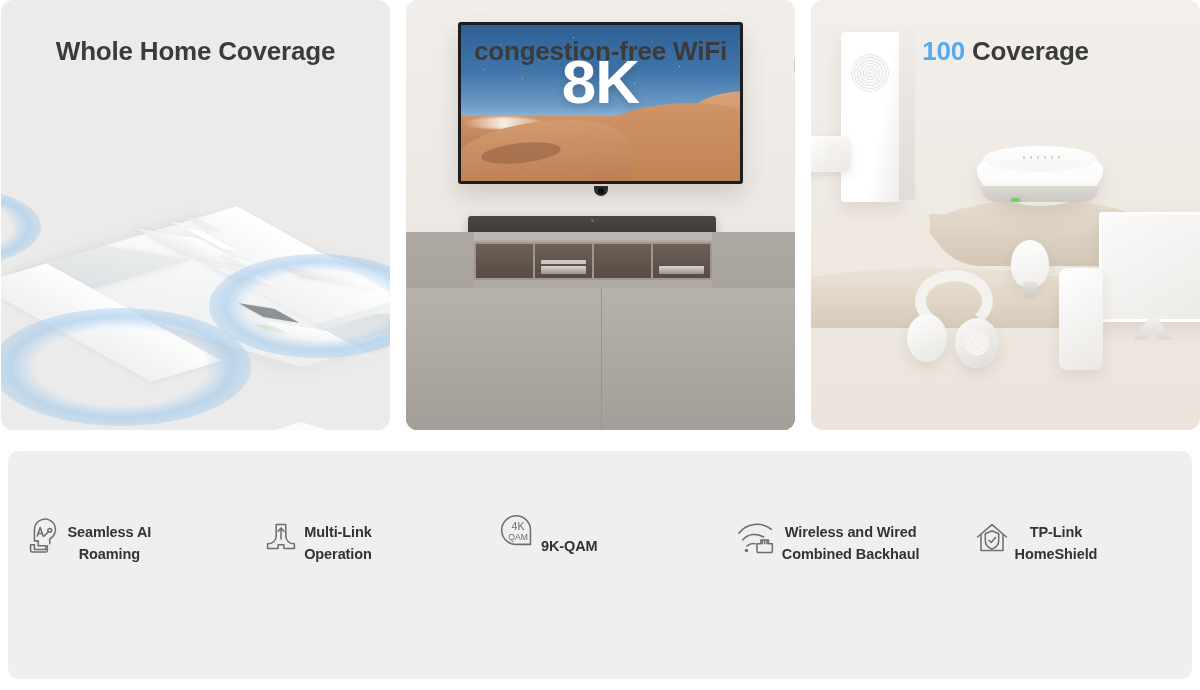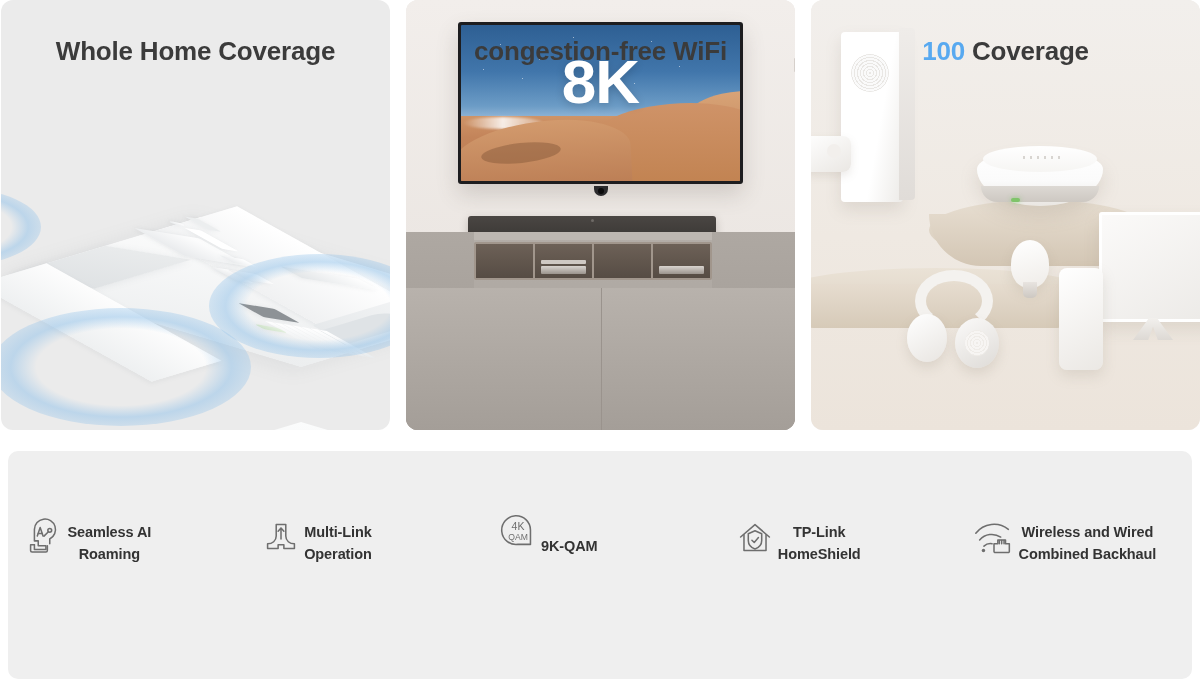--- a/index.html
+++ b/index.html
@@ -496,46 +496,46 @@
           <text x="24" y="34" text-anchor="middle" font-family="'Liberation Sans', sans-serif" font-size="9" fill="#6e6e6e" stroke="none">QAM</text>
         </svg>
       </div>
       <div class="feature-label">
         <div>9K-QAM</div>
       </div>
     </div>
 
     <div class="feature">
       <div class="feature-icon">
-        <svg width="46" height="46" viewBox="0 0 48 48" fill="none" stroke="#6e6e6e" stroke-width="1.6" stroke-linecap="round" stroke-linejoin="round">
-          <path d="M9 23 L24 10 L39 23"></path>
-          <path d="M12.5 20.5 L12.5 37 L35.5 37 L35.5 20.5"></path>
-          <path d="M24 16.5 L31 19.5 L31 26.5 C31 31 27.8 34 24 35.5 C20.2 34 17 31 17 26.5 L17 19.5 Z"></path>
-          <path d="M20.8 26.3 L23.2 28.7 L27.6 23.6"></path>
-        </svg>
-      </div>
-      <div class="feature-label">
-        <div>TP-Link</div>
-        <div>HomeShield</div>
-      </div>
-    </div>
-
-    <div class="feature">
-      <div class="feature-icon">
         <svg width="50" height="46" viewBox="0 0 52 48" fill="none" stroke="#6e6e6e" stroke-width="1.6" stroke-linecap="round" stroke-linejoin="round">
           <path d="M7 19 A24 24 0 0 1 41 15"></path>
           <path d="M11 26 A17 17 0 0 1 33 23"></path>
           <path d="M15.5 32.5 A10 10 0 0 1 24 30"></path>
           <circle cx="15" cy="37" r="1.8" fill="#6e6e6e" stroke="none"></circle>
           <path d="M26 30 L26 38 A1.2 1.2 0 0 0 27.2 39.2 L40.8 39.2 A1.2 1.2 0 0 0 42 38 L42 30 L38 30 L38 26 L30 26 L30 30 Z"></path>
           <path d="M31.5 26.5 L31.5 30"></path>
           <path d="M34 26.5 L34 30"></path>
           <path d="M36.5 26.5 L36.5 30"></path>
         </svg>
       </div>
       <div class="feature-label">
         <div>Wireless and Wired</div>
         <div>Combined Backhaul</div>
       </div>
     </div>
 
+    <div class="feature">
+      <div class="feature-icon">
+        <svg width="46" height="46" viewBox="0 0 48 48" fill="none" stroke="#6e6e6e" stroke-width="1.6" stroke-linecap="round" stroke-linejoin="round">
+          <path d="M9 23 L24 10 L39 23"></path>
+          <path d="M12.5 20.5 L12.5 37 L35.5 37 L35.5 20.5"></path>
+          <path d="M24 16.5 L31 19.5 L31 26.5 C31 31 27.8 34 24 35.5 C20.2 34 17 31 17 26.5 L17 19.5 Z"></path>
+          <path d="M20.8 26.3 L23.2 28.7 L27.6 23.6"></path>
+        </svg>
+      </div>
+      <div class="feature-label">
+        <div>TP-Link</div>
+        <div>HomeShield</div>
+      </div>
+    </div>
+
   </div>
 </div>
 
 </body></html>

